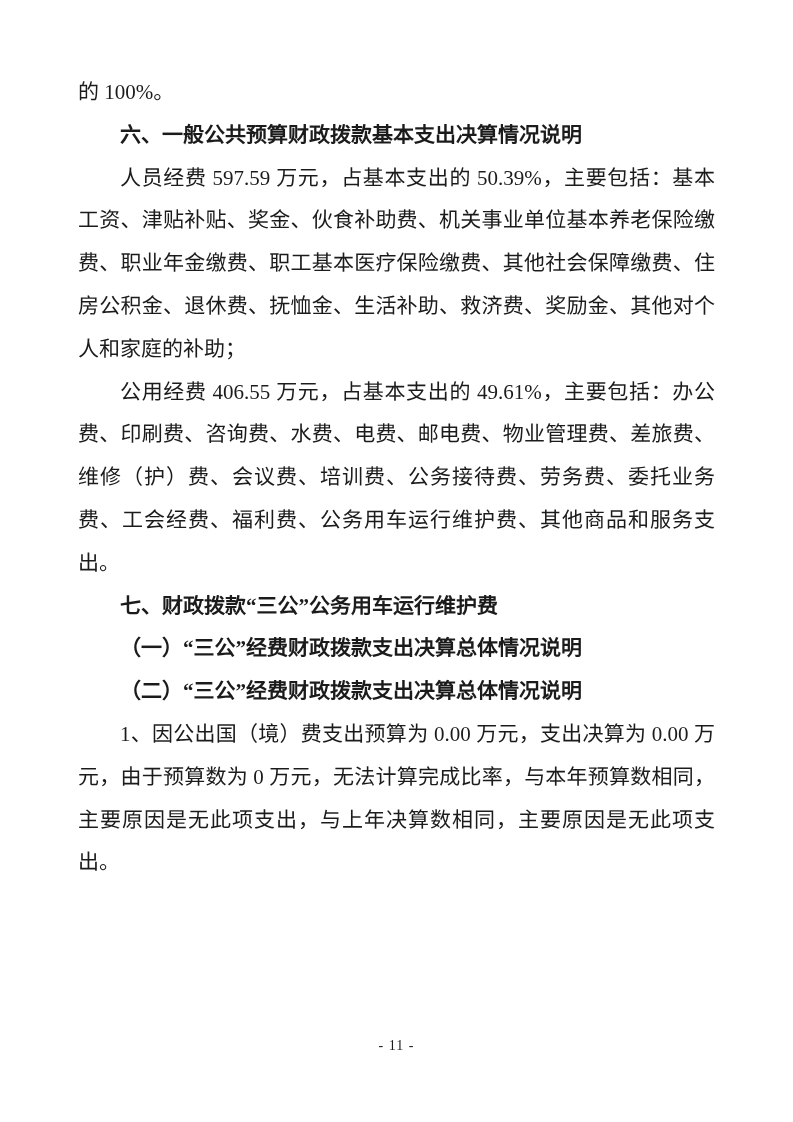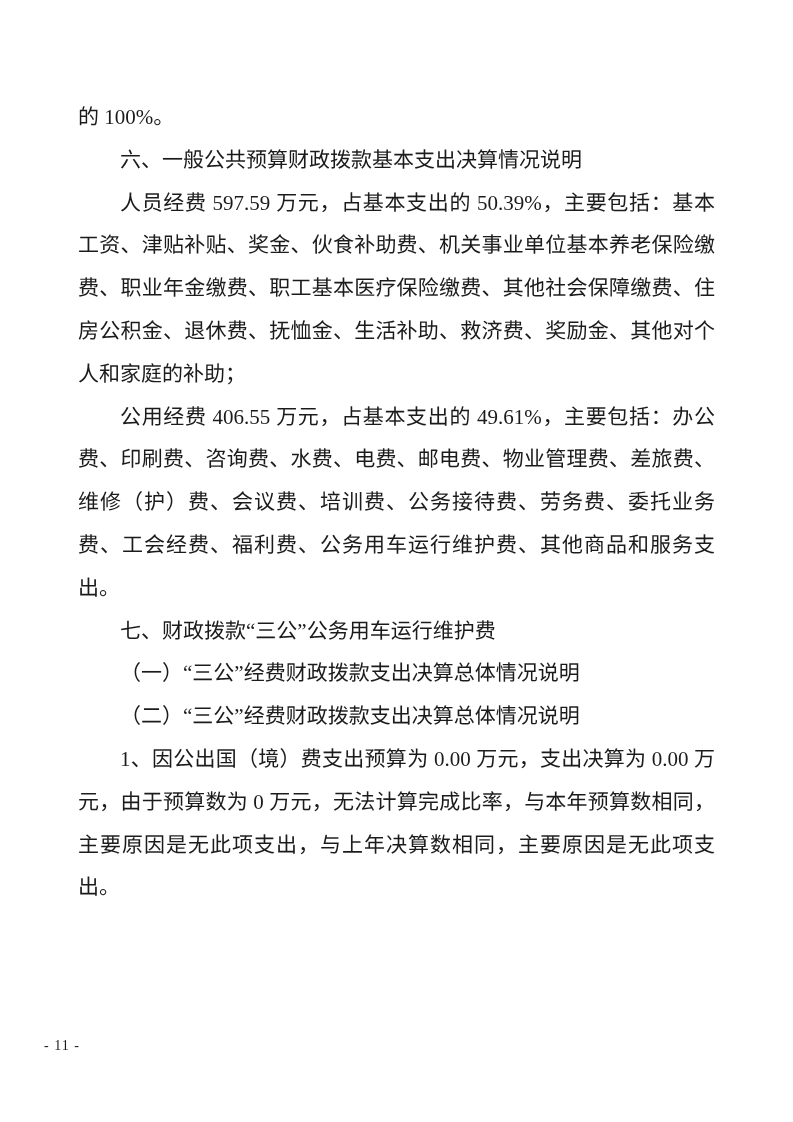--- a/index.html
+++ b/index.html
@@ -7,21 +7,21 @@
     padding: 0;
     background: #ffffff;
   }
   .page {
     position: relative;
     width: 793px;
     height: 1122px;
     margin: 0 auto;
     background: #ffffff;
     box-sizing: border-box;
-    padding: 96px 78px 0 78px;
+    padding: 71px 78px 0 78px;
     font-family: "Liberation Serif", "DejaVu Serif", serif;
     color: #1b1b1b;
     overflow: hidden;
   }
   .content p,
   .content h2,
   .content h3 {
     margin: 0;
     font-size: 21px;
     line-height: 42.8px;
@@ -29,34 +29,33 @@
     font-weight: normal;
   }
   .content p.body {
     text-indent: 2em;
   }
   .content p.continuation {
     text-indent: 0;
   }
   .content h2.heading,
   .content h3.heading {
-    font-weight: normal;
+    font-weight: bold;
     text-indent: 2em;
   }
   .footer {
     position: absolute;
     top: 1036px;
     left: 0;
     right: 0;
-    text-align: left;
+    text-align: center;
     font-size: 14px;
     line-height: 20px;
     letter-spacing: 1px;
     color: #1b1b1b;
-    margin-left: 44px;
   }
 </style>
 </head>
 <body>
 
 <div class="page">
   <div class="content">
 
     <p class="continuation">的 100%。</p>
 

